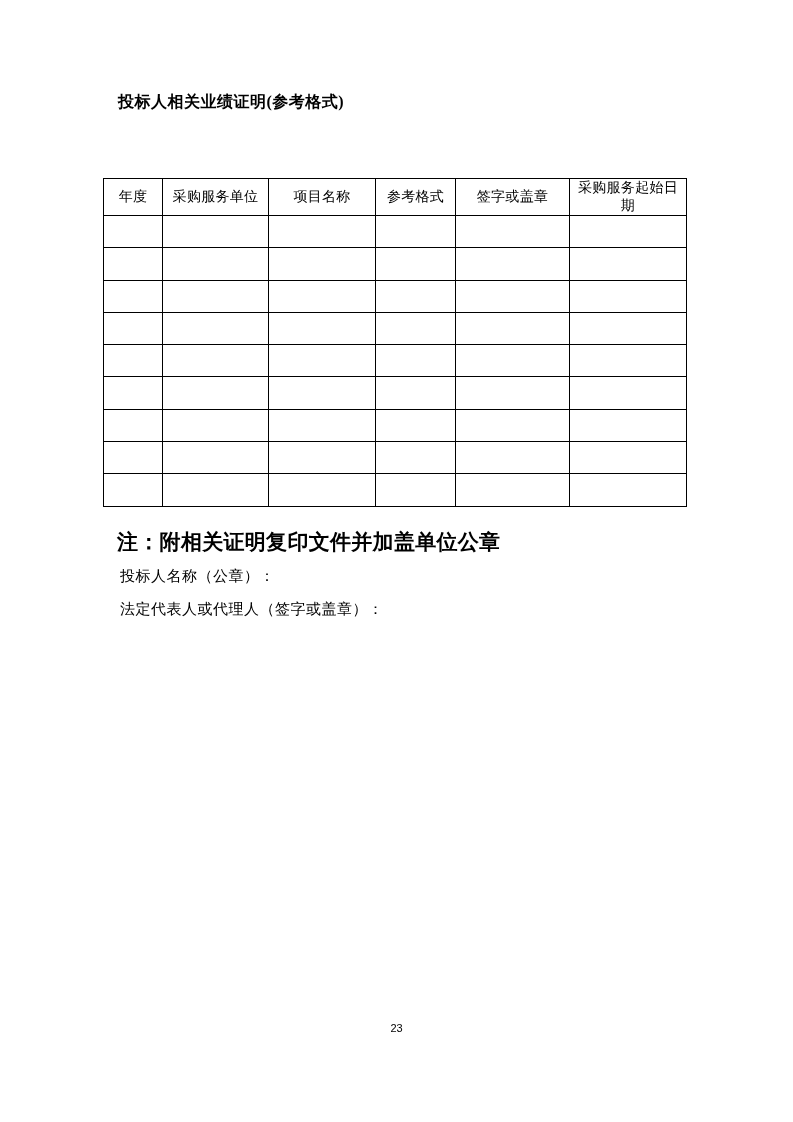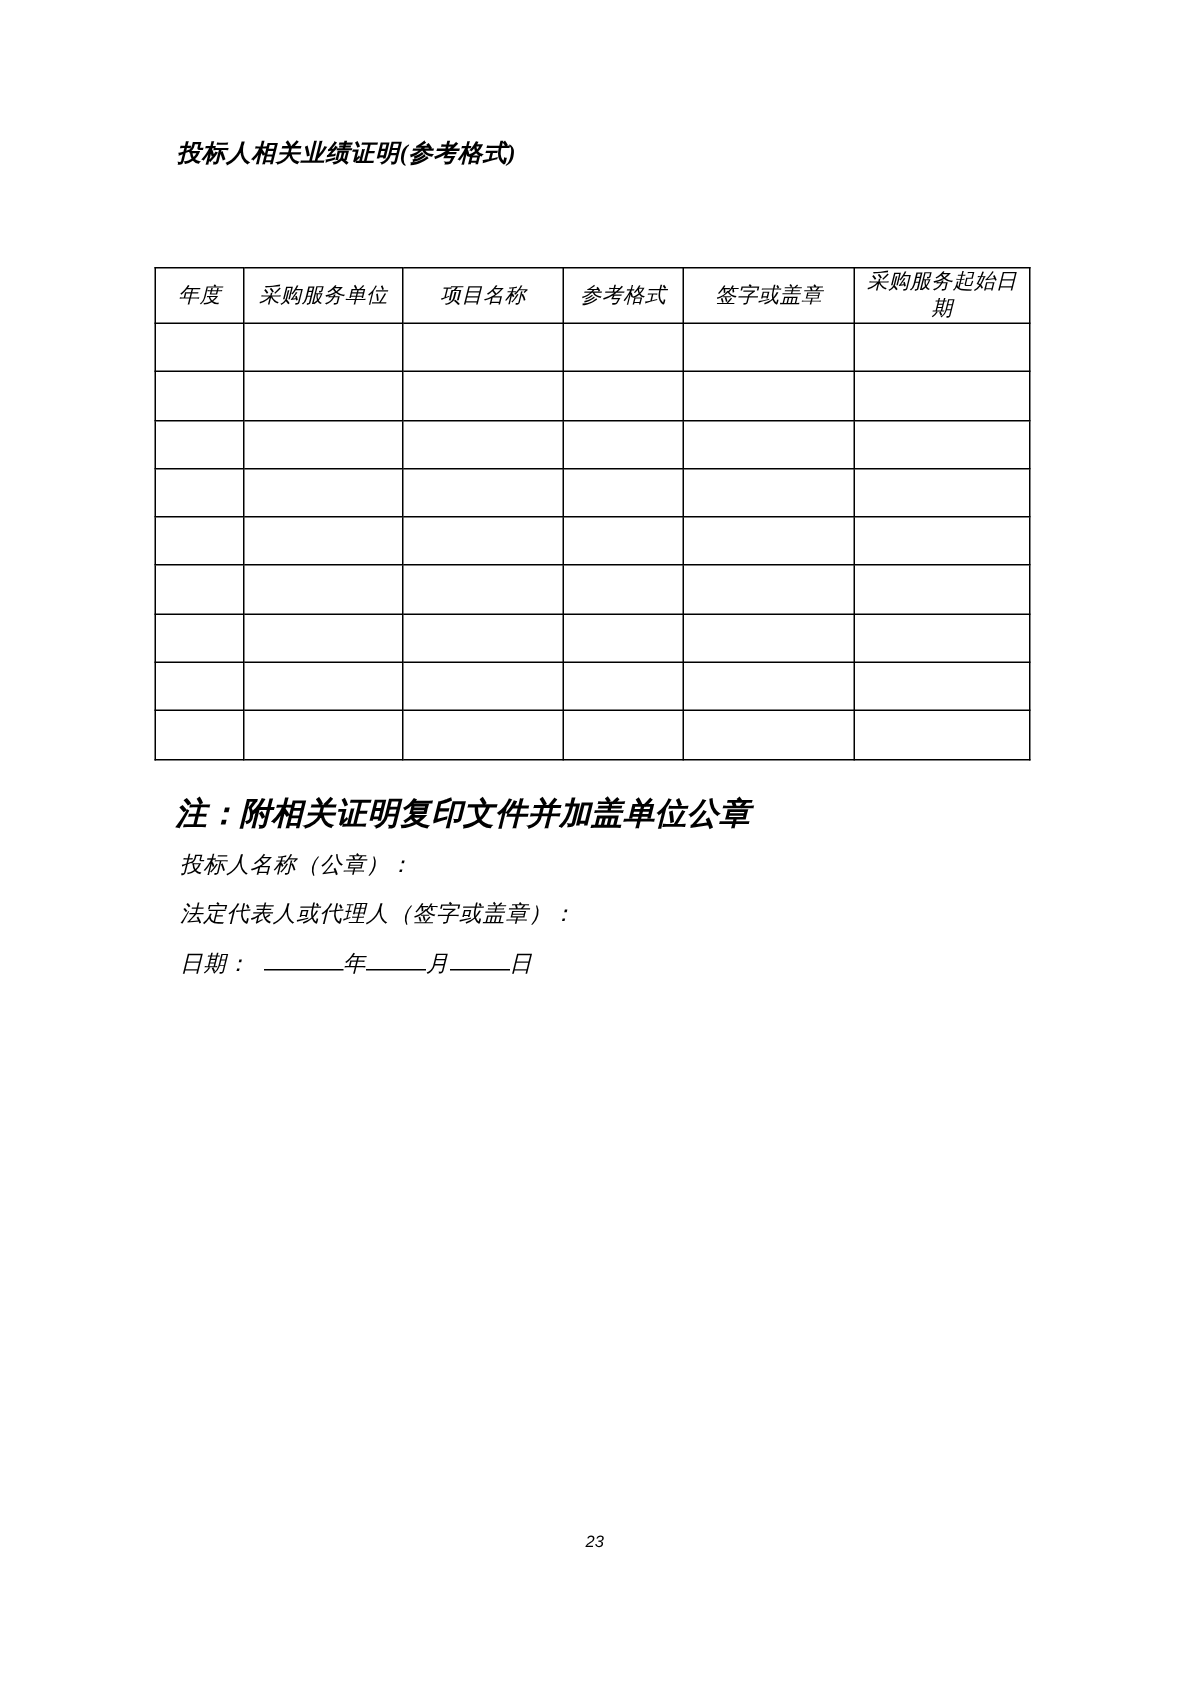--- a/index.html
+++ b/index.html
@@ -8,21 +8,20 @@
     background: #ffffff;
   }
   .page {
     position: relative;
     width: 793px;
     height: 1122px;
     background: #ffffff;
     color: #000000;
     font-family: "Liberation Serif", "DejaVu Serif", serif;
     overflow: hidden;
-    font-style: italic;
   }
   .title {
     position: absolute;
     left: 118px;
     top: 92px;
     margin: 0;
     font-size: 16px;
     font-weight: bold;
     letter-spacing: 0.5px;
   }
@@ -190,19 +189,16 @@
         </tr>
       </tbody>
   </table>
 
   <p class="note">注：附相关证明复印文件并加盖单位公章</p>
 
   <p class="sig-line bidder">投标人名称（公章）：</p>
 
   <p class="sig-line rep">法定代表人或代理人（签字或盖章）：</p>
 
-  <p class="sig-line date">
-    <span>日期：</span><span class="blank year"></span><span>年</span><span class="blank month"></span><span>月</span><span class="blank day"></span><span>日</span>
-  </p>
 
   <div class="page-number">23</div>
 
 </div>
 
 </body></html>

